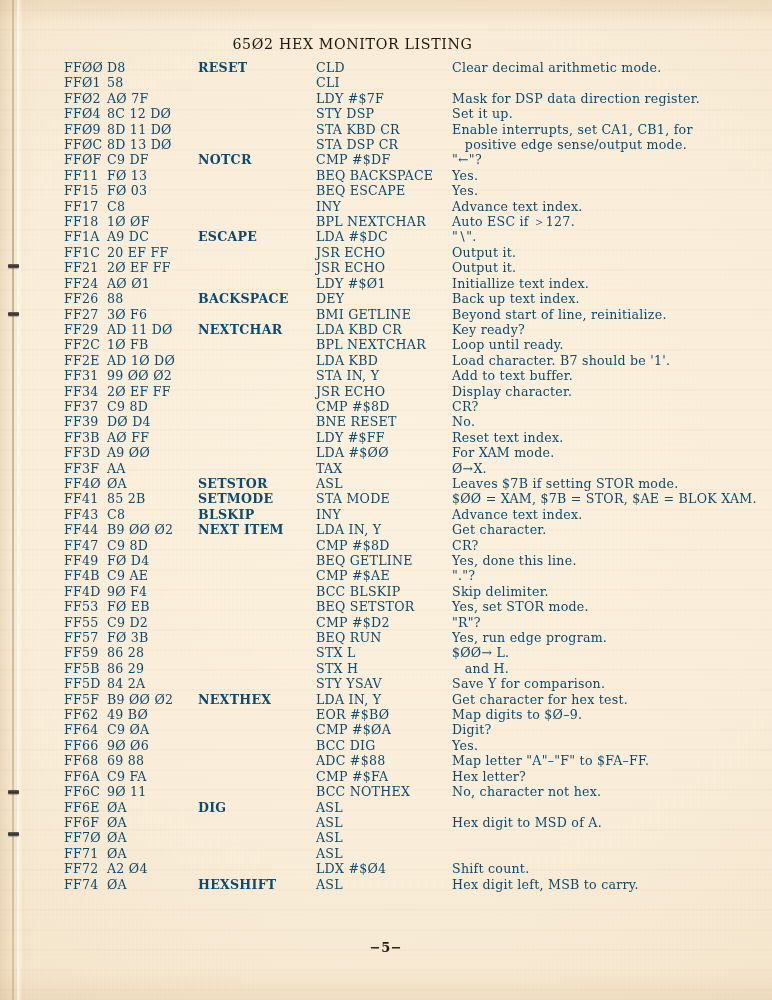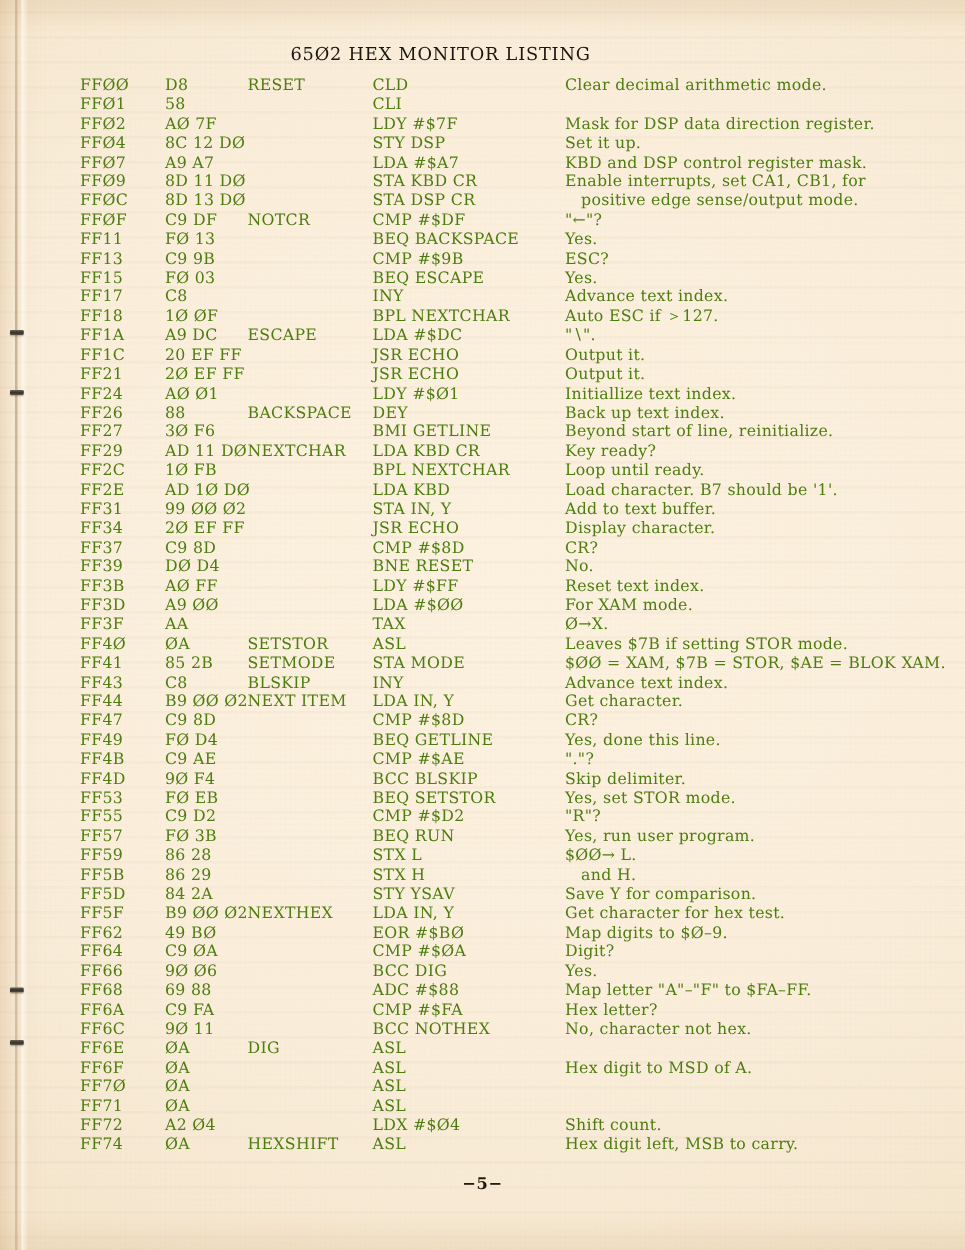--- a/index.html
+++ b/index.html
@@ -91,26 +91,26 @@
     width: 772px;
   }
 
   .row {
     position: relative;
     height: 15.42px;
     line-height: 15.42px;
     white-space: nowrap;
     font-size: 12.6px;
     letter-spacing: 0.25px;
-    color: #4d7c0f;
+    color: #0c4a6e;
   }
   .c-addr    { position: absolute; left: 64px;  }
-  .c-bytes   { position: absolute; left: 132px; }
-  .c-label   { position: absolute; left: 198px; }
-  .c-mnem    { position: absolute; left: 298px; }
+  .c-bytes   { position: absolute; left: 107px; }
+  .c-label   { position: absolute; left: 198px; font-weight: bold; }
+  .c-mnem    { position: absolute; left: 316px; }
   .c-comment { position: absolute; left: 452px; }
 
   .footer {
     position: absolute;
     top: 940px;
     left: 0;
     width: 772px;
     text-align: center;
     font-size: 13px;
     letter-spacing: 0.5px;
@@ -175,27 +175,20 @@
         <span class="c-comment">Mask for DSP data direction register.</span>
       </div>
       <div class="row">
         <span class="c-addr">FFØ4</span>
         <span class="c-bytes">8C 12 DØ</span>
         <span class="c-label"></span>
         <span class="c-mnem">STY DSP</span>
         <span class="c-comment">Set it up.</span>
       </div>
       <div class="row">
-        <span class="c-addr">FFØ7</span>
-        <span class="c-bytes">A9 A7</span>
-        <span class="c-label"></span>
-        <span class="c-mnem">LDA #$A7</span>
-        <span class="c-comment">KBD and DSP control register mask.</span>
-      </div>
-      <div class="row">
         <span class="c-addr">FFØ9</span>
         <span class="c-bytes">8D 11 DØ</span>
         <span class="c-label"></span>
         <span class="c-mnem">STA KBD CR</span>
         <span class="c-comment">Enable interrupts, set CA1, CB1, for</span>
       </div>
       <div class="row">
         <span class="c-addr">FFØC</span>
         <span class="c-bytes">8D 13 DØ</span>
         <span class="c-label"></span>
@@ -210,27 +203,20 @@
         <span class="c-comment">"←"?</span>
       </div>
       <div class="row">
         <span class="c-addr">FF11</span>
         <span class="c-bytes">FØ 13</span>
         <span class="c-label"></span>
         <span class="c-mnem">BEQ BACKSPACE</span>
         <span class="c-comment">Yes.</span>
       </div>
       <div class="row">
-        <span class="c-addr">FF13</span>
-        <span class="c-bytes">C9 9B</span>
-        <span class="c-label"></span>
-        <span class="c-mnem">CMP #$9B</span>
-        <span class="c-comment">ESC?</span>
-      </div>
-      <div class="row">
         <span class="c-addr">FF15</span>
         <span class="c-bytes">FØ 03</span>
         <span class="c-label"></span>
         <span class="c-mnem">BEQ ESCAPE</span>
         <span class="c-comment">Yes.</span>
       </div>
       <div class="row">
         <span class="c-addr">FF17</span>
         <span class="c-bytes">C8</span>
         <span class="c-label"></span>
@@ -424,21 +410,21 @@
         <span class="c-bytes">C9 D2</span>
         <span class="c-label"></span>
         <span class="c-mnem">CMP #$D2</span>
         <span class="c-comment">"R"?</span>
       </div>
       <div class="row">
         <span class="c-addr">FF57</span>
         <span class="c-bytes">FØ 3B</span>
         <span class="c-label"></span>
         <span class="c-mnem">BEQ RUN</span>
-        <span class="c-comment">Yes, run user program.</span>
+        <span class="c-comment">Yes, run edge program.</span>
       </div>
       <div class="row">
         <span class="c-addr">FF59</span>
         <span class="c-bytes">86 28</span>
         <span class="c-label"></span>
         <span class="c-mnem">STX L</span>
         <span class="c-comment">$ØØ→ L.</span>
       </div>
       <div class="row">
         <span class="c-addr">FF5B</span>

